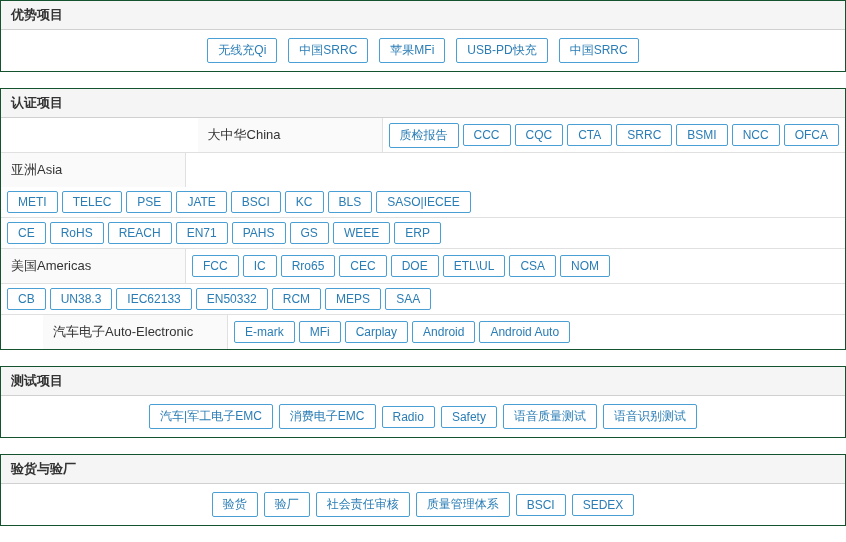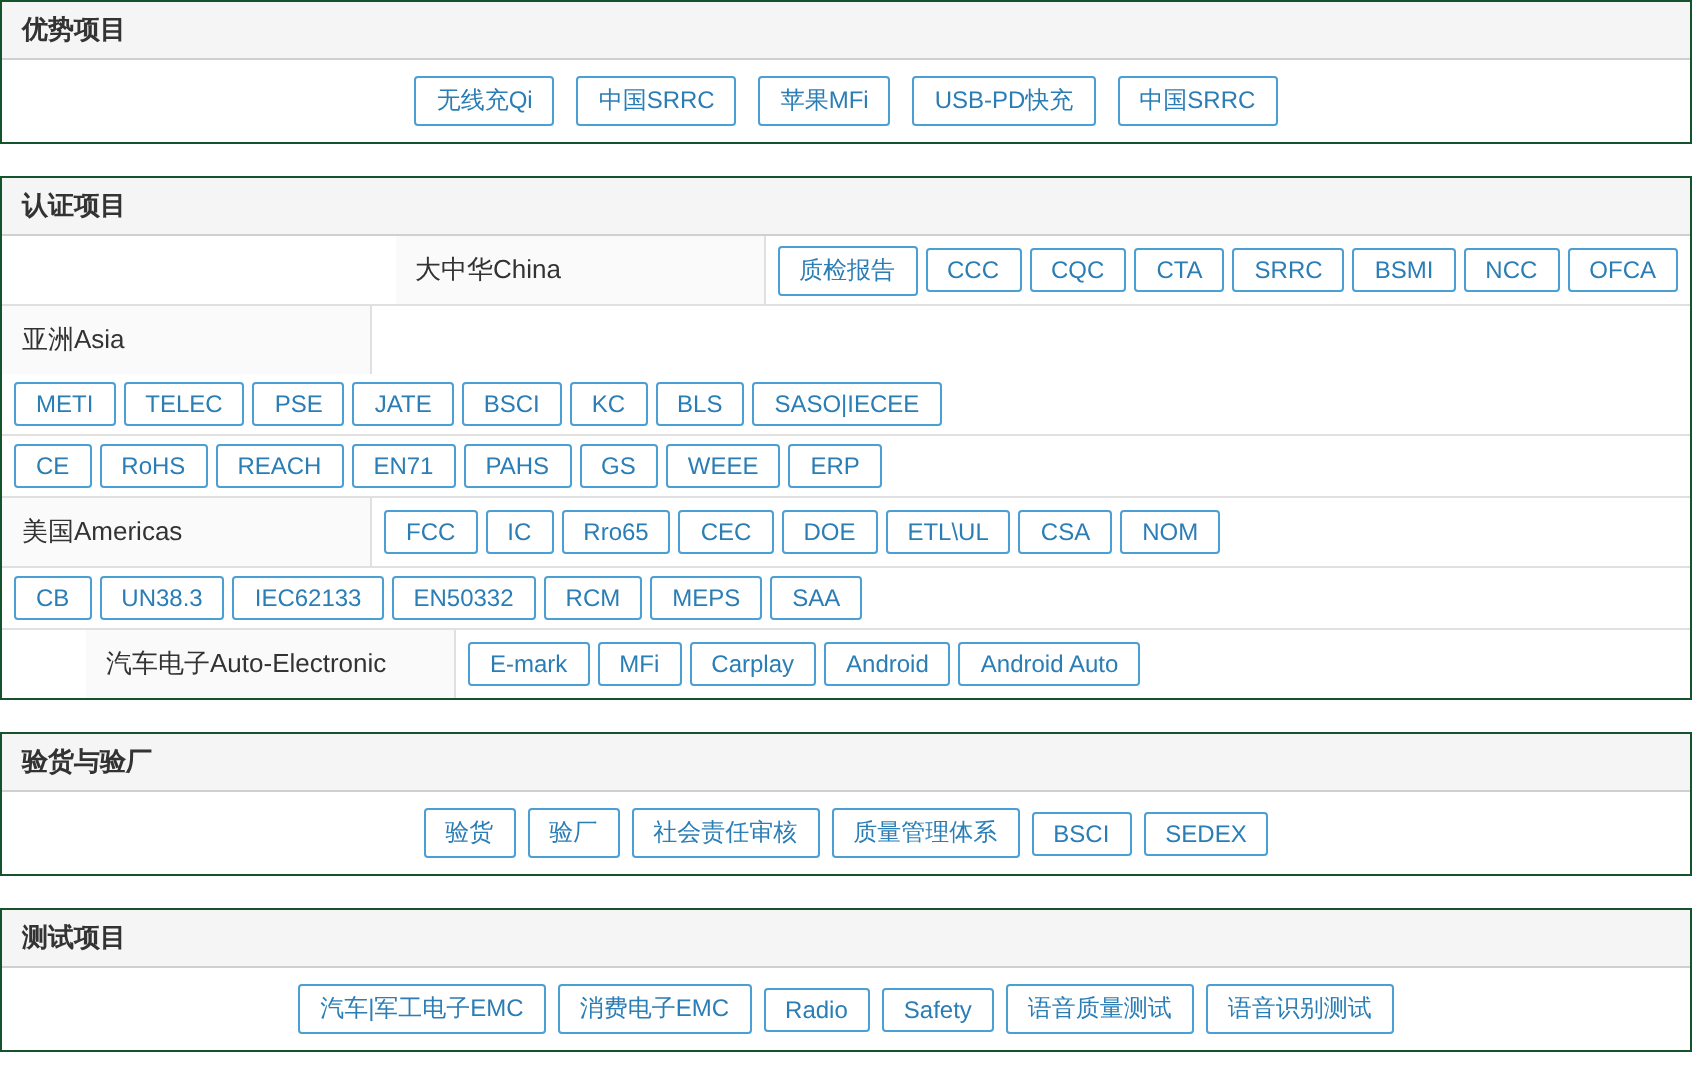--- a/index.html
+++ b/index.html
@@ -183,36 +183,36 @@
             <span class="tag">MFi</span>
             <span class="tag">Carplay</span>
             <span class="tag">Android</span>
             <span class="tag">Android Auto</span>
           </div>
         </div>
       </div>
   </div>
 
   <div class="outer" style="margin-top:8px;">
+    <div class="section-title">测试项目</div>
+    <div class="test-row" id="testing-tags">
+        <span class="tag">汽车|军工电子EMC</span>
+        <span class="tag">消费电子EMC</span>
+        <span class="tag">Radio</span>
+        <span class="tag">Safety</span>
+        <span class="tag">语音质量测试</span>
+        <span class="tag">语音识别测试</span>
+      </div>
+  </div>
+
+  <div class="outer" style="margin-top:8px;">
     <div class="section-title">验货与验厂</div>
     <div class="verify-row" id="verify-tags">
         <span class="tag">验货</span>
         <span class="tag">验厂</span>
         <span class="tag">社会责任审核</span>
         <span class="tag">质量管理体系</span>
         <span class="tag">BSCI</span>
         <span class="tag">SEDEX</span>
       </div>
   </div>
 
-  <div class="outer" style="margin-top:8px;">
-    <div class="section-title">测试项目</div>
-    <div class="test-row" id="testing-tags">
-        <span class="tag">汽车|军工电子EMC</span>
-        <span class="tag">消费电子EMC</span>
-        <span class="tag">Radio</span>
-        <span class="tag">Safety</span>
-        <span class="tag">语音质量测试</span>
-        <span class="tag">语音识别测试</span>
-      </div>
-  </div>
-
 </div>
 
 </body></html>

